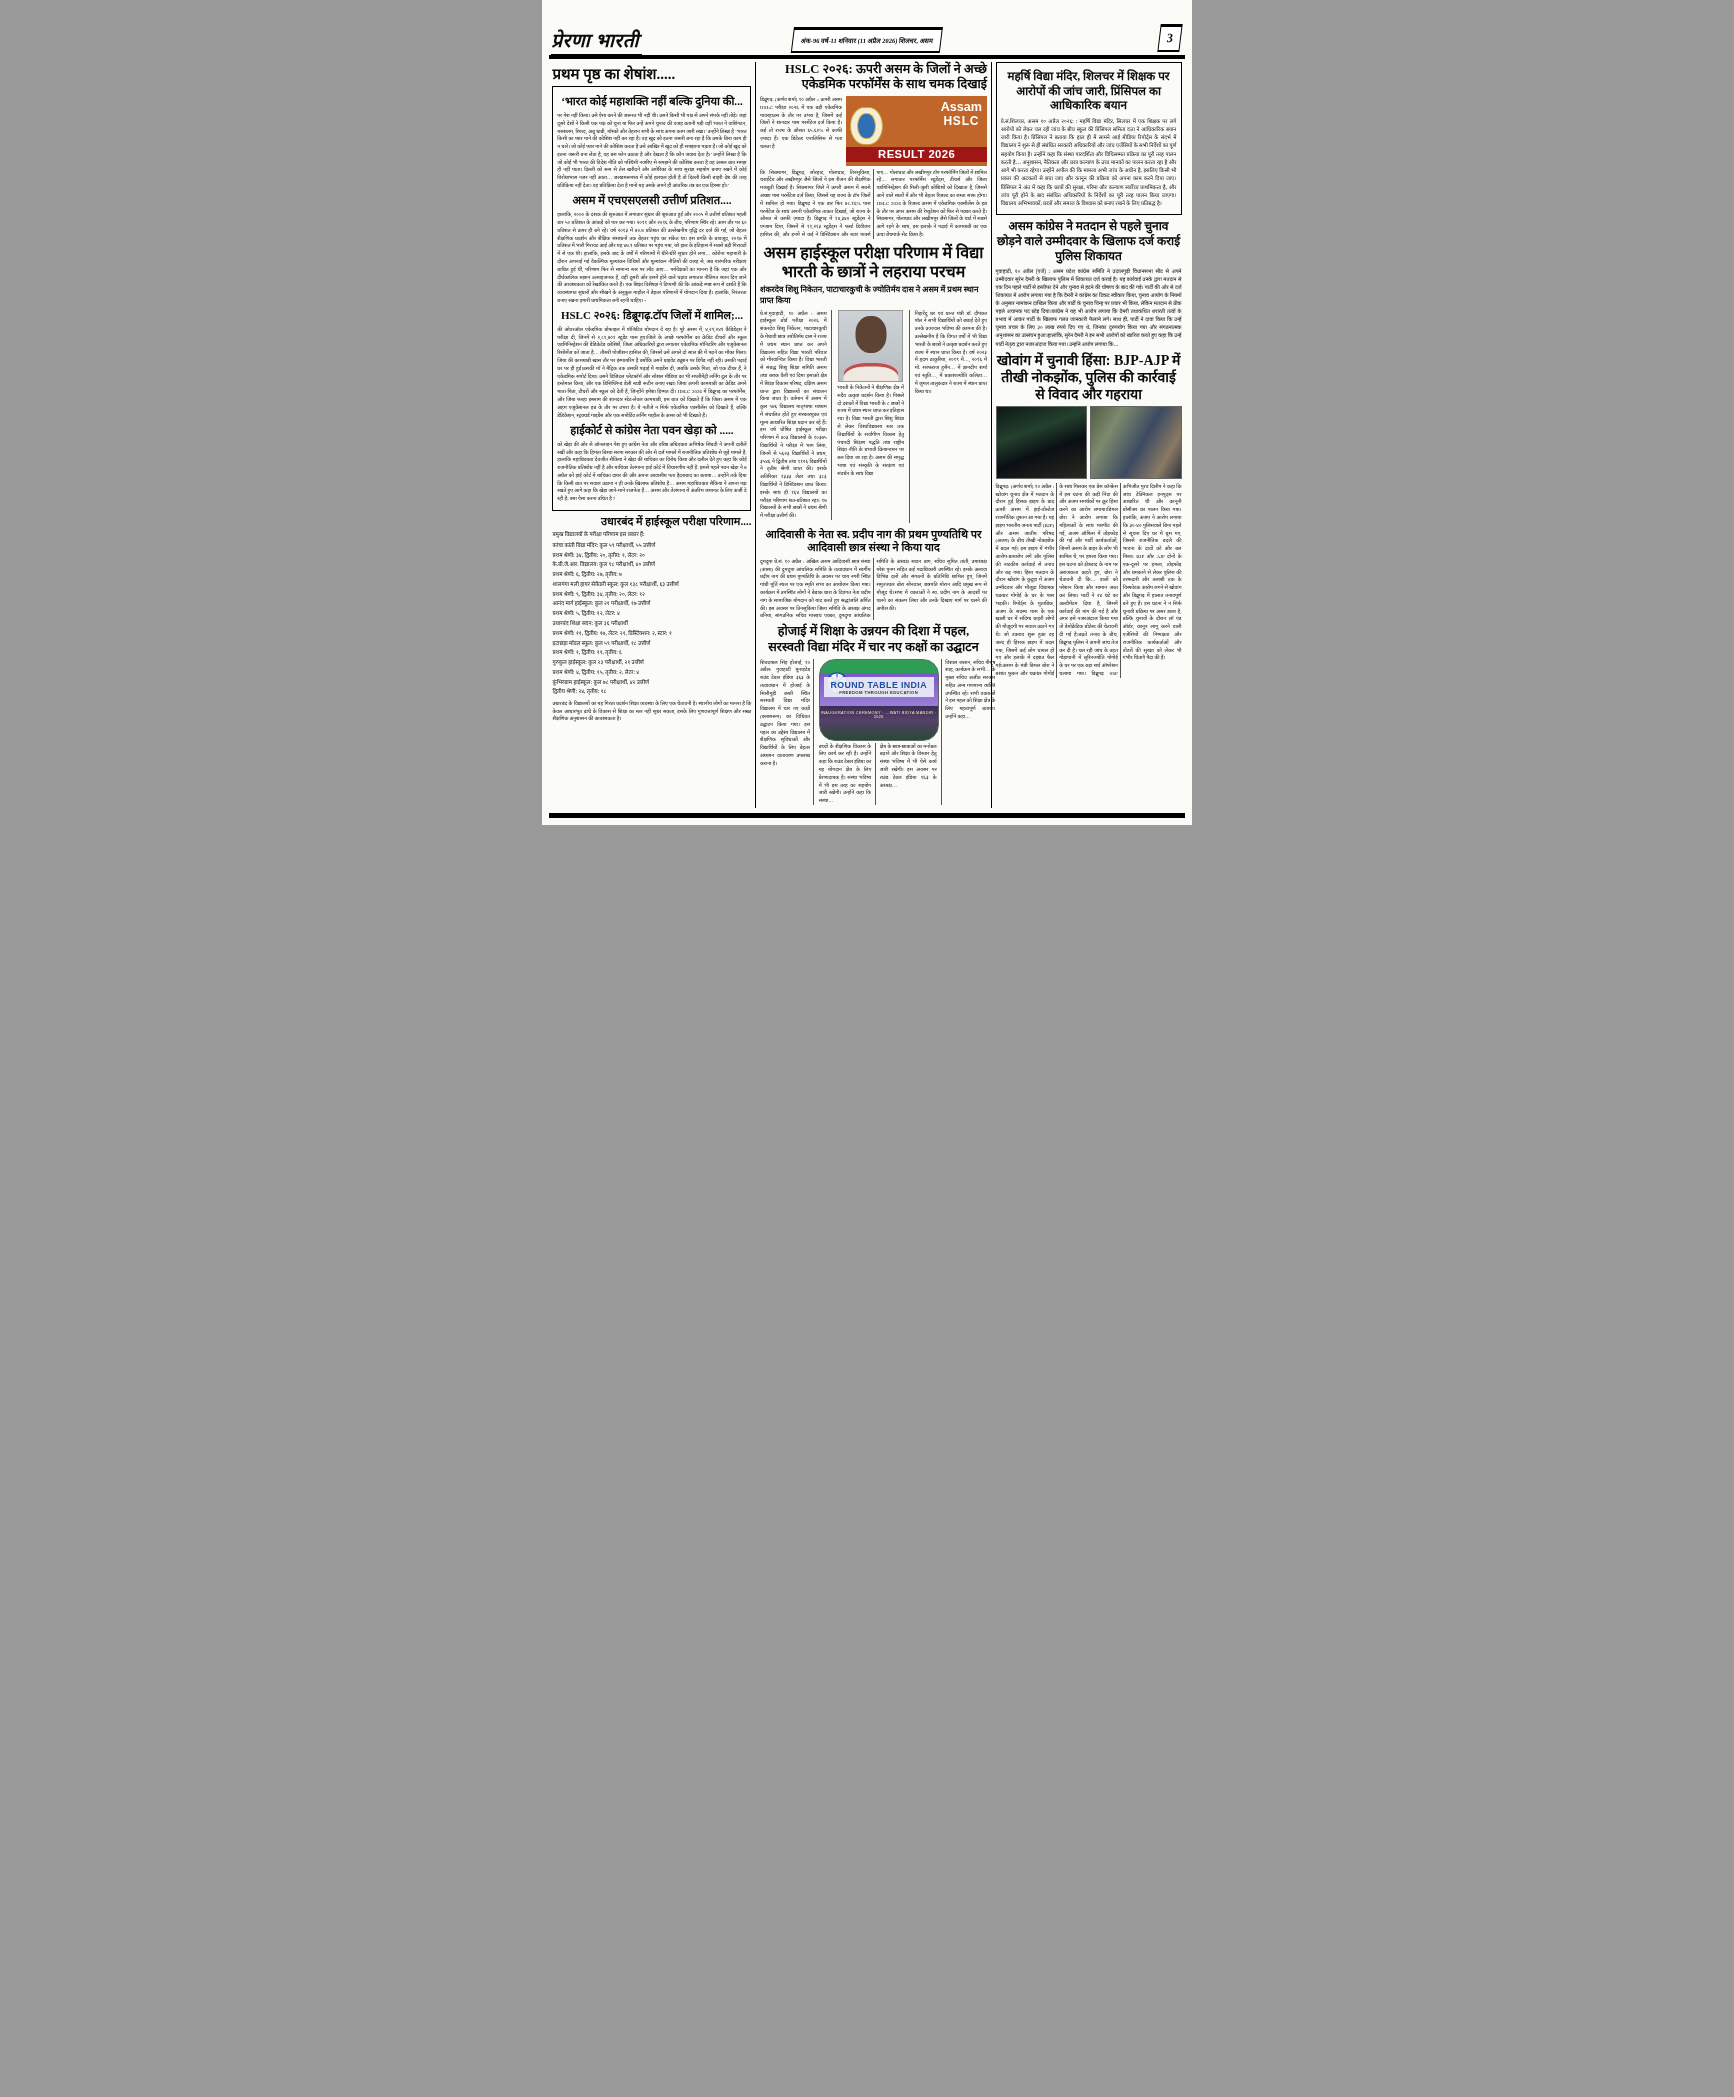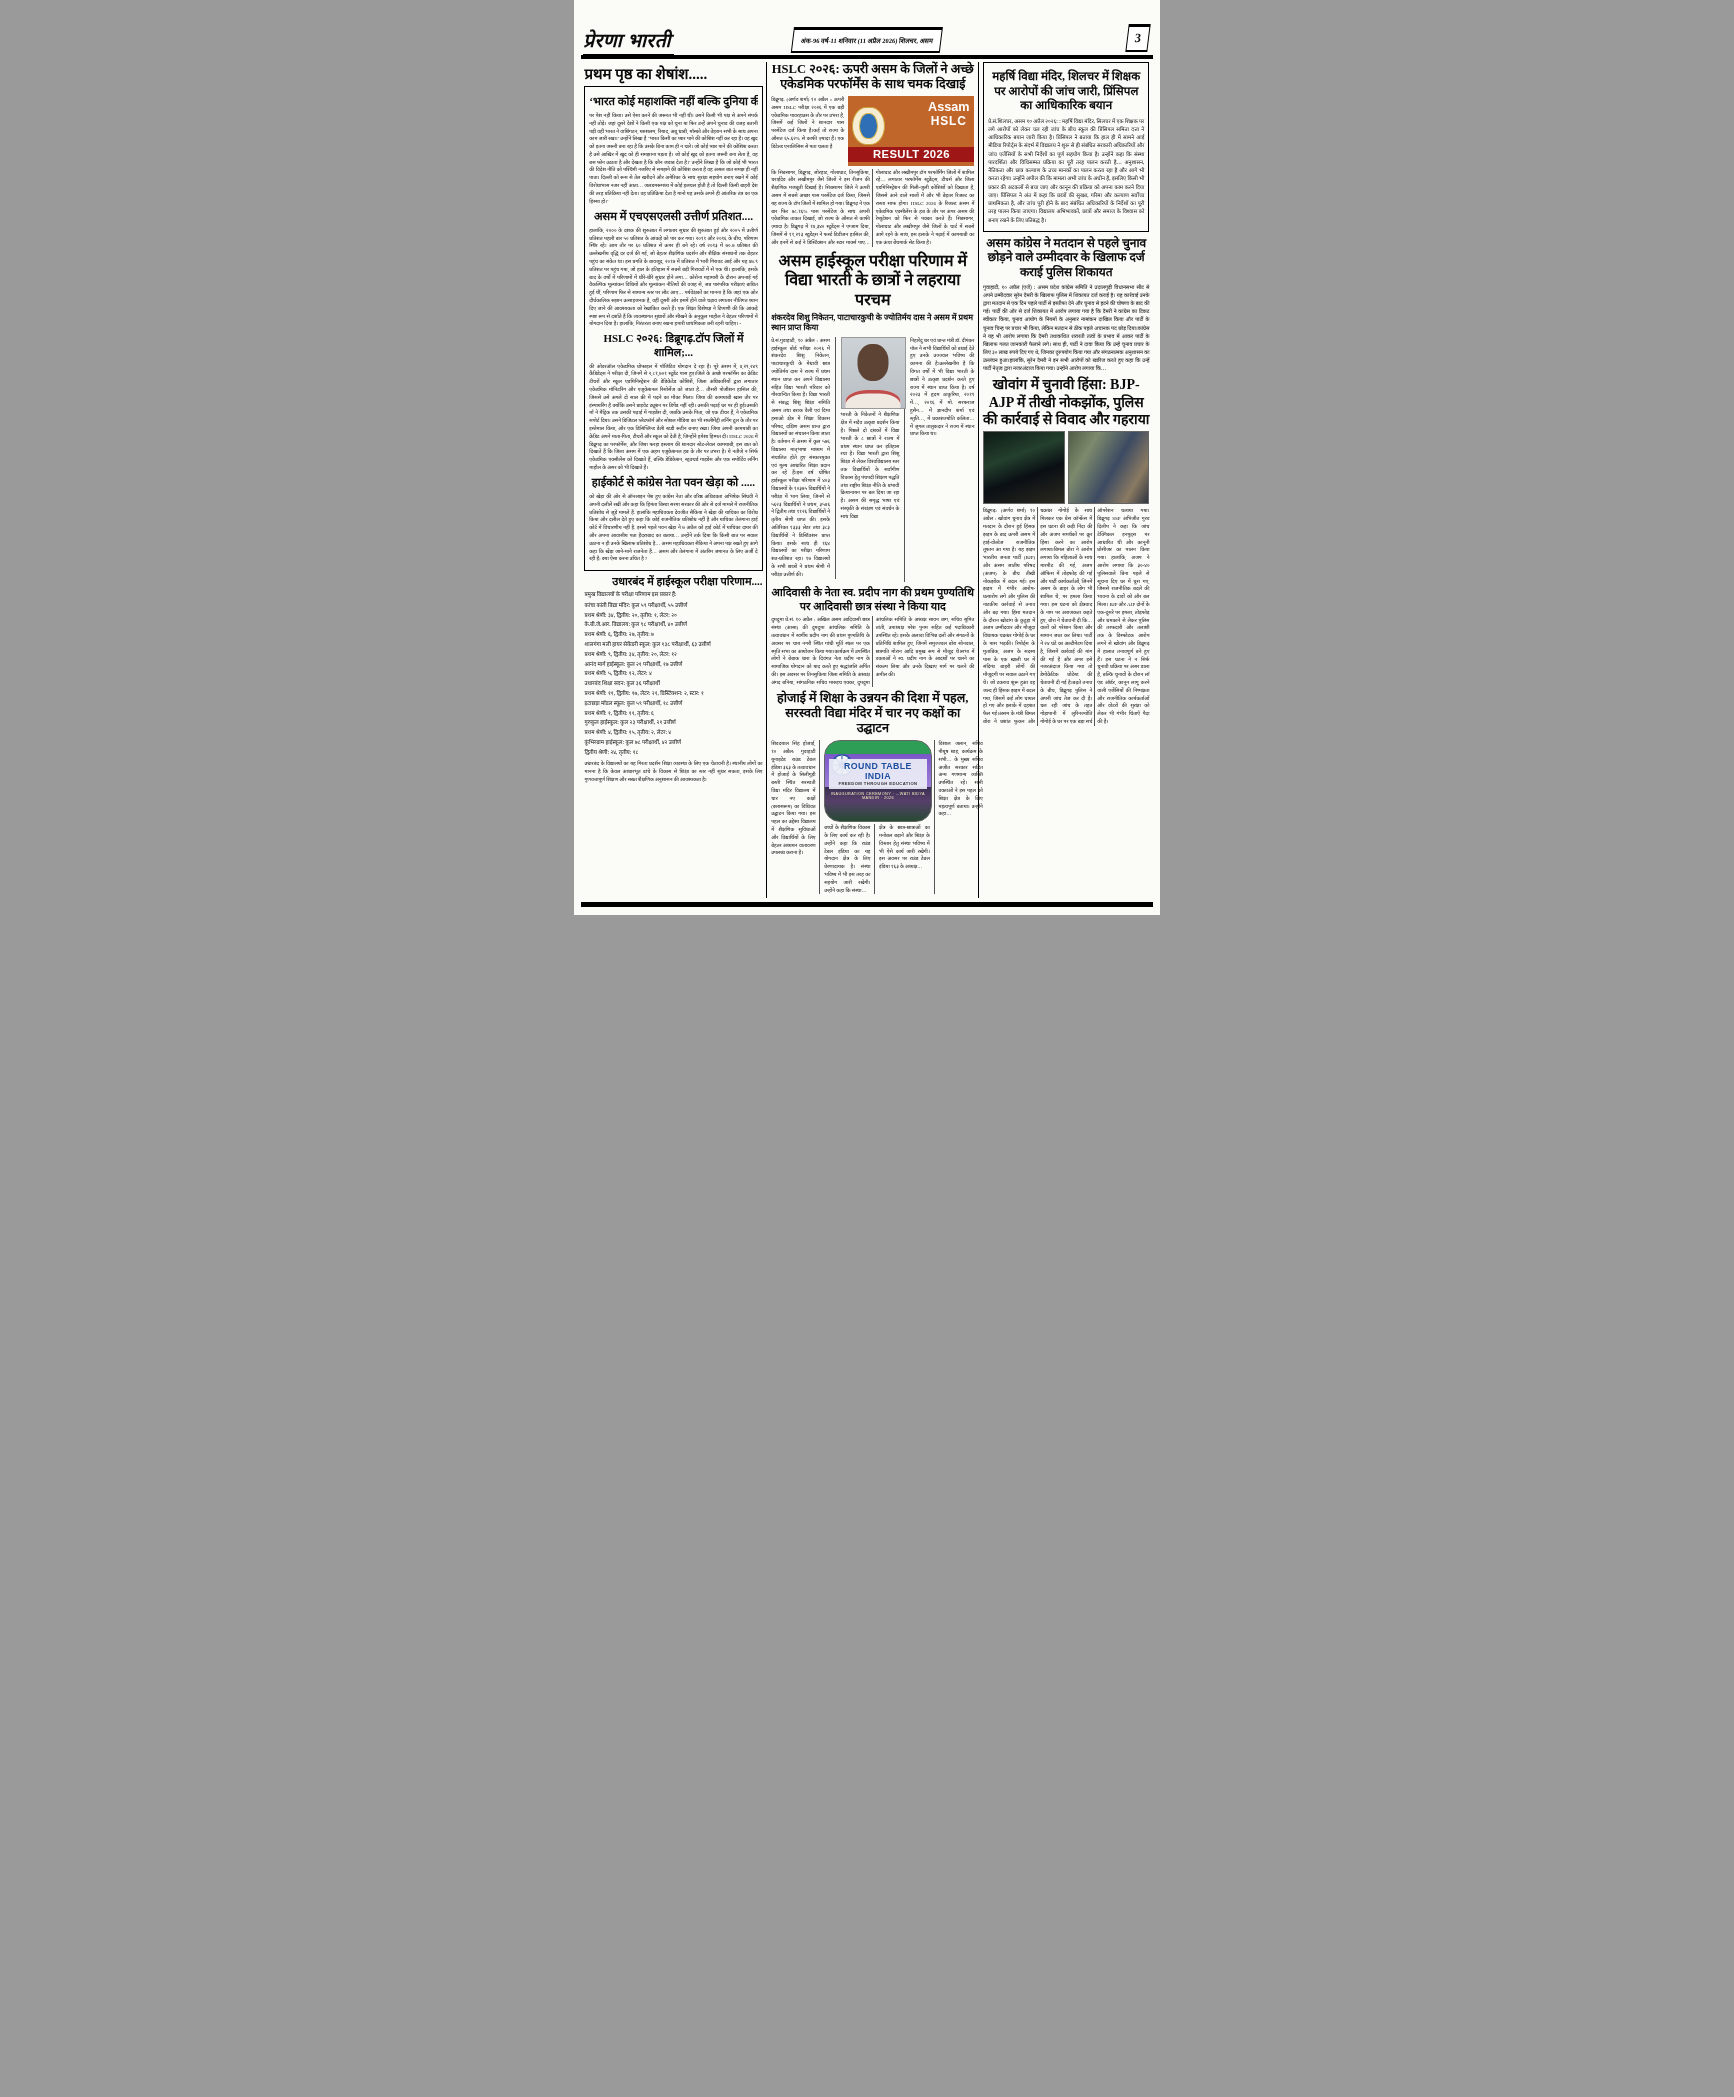--- a/index.html
+++ b/index.html
@@ -1,16 +1,16 @@
 <!DOCTYPE html>
 <html lang="hi" style="font-size:6.7px"><head>
 <meta charset="utf-8">
 <style>
   html,body{margin:0;padding:0;background:#9a9a9a;}
-  .page{width:586px;margin:0 auto;background:#fbfbf8;color:#0b0b0b;
+  .page{width:650px;margin:0 auto;background:#fbfbf8;color:#0b0b0b;
         font-family:"Liberation Serif", serif;padding:4.2px 6.7px 7.6px;box-sizing:border-box;}
   
   .hdr{position:relative;height:49px;}
   .masthead{position:absolute;left:2.5px;bottom:-2.5px;font-size:19.3px;font-weight:800;
             font-style:italic;letter-spacing:0.4px;border-bottom:2.1px solid #000;padding:0 2.5px 0.8px 0;}
   .dateline{position:absolute;left:50%;transform:translateX(-50%) skewX(-7deg);bottom:0.8px;
             border:0.8px solid #000;border-top:3.8px solid #000;border-bottom:2.9px solid #000;
             background:#fff;padding:5.9px 7.6px;font-weight:700;font-size:6.5px;white-space:nowrap;}
   .pagenum{position:absolute;right:4.2px;bottom:0.8px;transform:skewX(-7deg);
            border:0.8px solid #000;border-top:3.4px solid #000;border-bottom:2.9px solid #000;
@@ -23,21 +23,21 @@
   .col-left{border-right:0.8px solid #000;}
   .col-mid{border-right:0.8px solid #000;}
   .sec-hdr{font-size:15px;font-weight:800;margin:0.8px 0 3.4px;}
   .boxed{border:0.8px solid #000;padding:3.4px 3.8px;}
   .rbox{border:1.3px solid #000;padding:3.4px 4.2px;margin-bottom:4.2px;}
   .hl{font-weight:800;text-align:center;line-height:1.22;margin:4.2px 0 3.4px;}
   .hl-1{font-size:11.3px;white-space:nowrap;overflow:hidden;}
   .hl-2{font-size:11.3px;}
   .hl-3{font-size:11px;}
   .hl-4{font-size:11.3px;}
-  .hl-mid{font-size:12.6px;margin-top:0;}
+  .hl-mid{font-size:12.6px;margin-top:0;text-align:right;}
   .hl-vidya{font-size:16px;}
   .sub-vidya{font-size:8px;font-weight:800;text-align:left;margin:0.8px 0 3.4px;line-height:1.3;}
   .hl-adi{font-size:11px;}
   .hl-hojai{font-size:12.6px;}
   .hl-mah{font-size:11.7px;margin-top:4px;}
   .hl-cong{font-size:12px;}
   .hl-kho{font-size:14px;}
   .body{font-size:5px;line-height:1.56;text-align:justify;margin:0 0 3.4px;}
   .twocol{columns:2;column-gap:5.9px;column-rule:0.4px solid #555;}
   .threecol{columns:3;column-gap:5px;column-rule:0.4px solid #555;}

